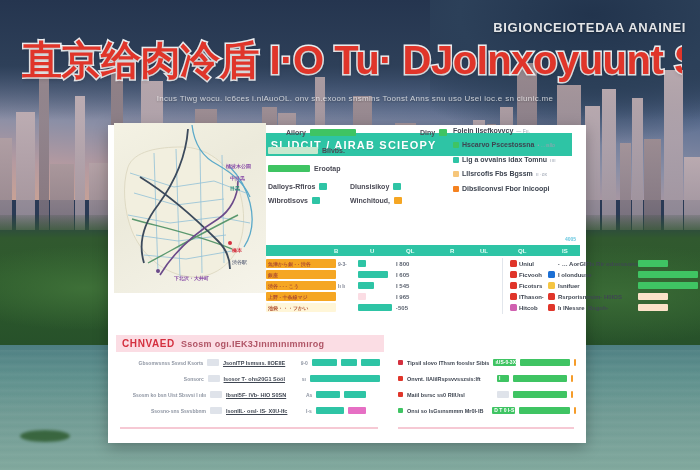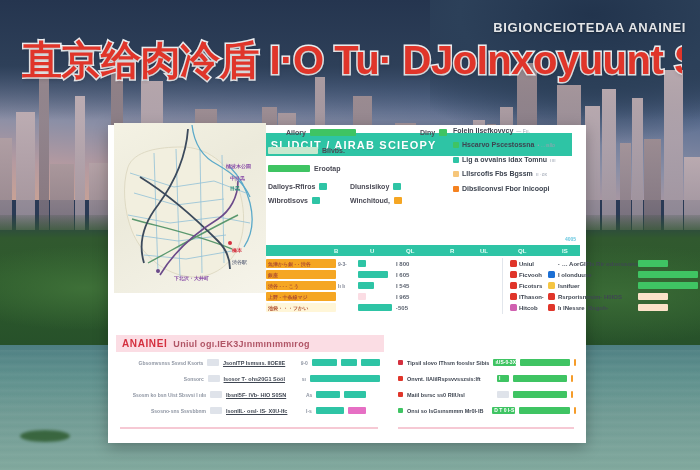--- a/index.html
+++ b/index.html
@@ -157,20 +157,21 @@
   <div class="bg-water"></div>
   <div class="bg-water-reflect"></div>
   <div class="bg-islet" style="left:180px;top:392px;width:70px;height:16px;"></div>
   <div class="bg-islet" style="left:480px;top:400px;width:90px;height:18px;"></div>
   <div class="bg-islet" style="left:20px;top:430px;width:50px;height:12px;"></div>
 </div>
 
 <div id="hdr">
   <div class="hdr-tag">BIGIONCEIOTEDAA ANAINEI</div>
   <div class="hdr-title">直京给肉冷盾 I·O  Tu· DJoInxoyuunt Sclokz</div>
+  <div class="hdr-sub">Incus  Tiwg wocu. ic6ces i.nlAuoOL. onv sn.exoon snsmins Toonst Anns snu uso Usei ioc.e sn ciunic.me</div>
 </div>
 
 <div id="panel">
 
   <div class="banner">
     <span class="banner-txt">D SLIDCIT / AIRAB  SCIEOPY</span>
   </div>
 
   <div class="map">
     <svg width="152" height="170" viewBox="0 0 152 170">
@@ -352,22 +353,22 @@
           <span class="rbadge" style="position: absolute; left: 38px; background: rgb(224, 53, 42);"></span>
           <span class="rtxt" style="position: absolute; left: 48px;">Iı lNessre&nbsp;&nbsp;Bsgoh·</span>
           <span class="bar" style="position: absolute; left: 128px; width: 30px; background: rgb(252, 226, 201);"></span>
         </div>
       </div>
     <div class="vline" style="left:236px;top:13px;height:56px;"></div>
   </div>
 
   <div class="card" style="left:8px;top:210px;width:268px;height:100px;">
     <div class="card-hd" style="width:268px;">
-      <span class="card-hd-a">ANAINEI</span>
-      <span class="card-hd-b">Uniul ogı.IEK3Jınımınımmırog</span>
+      <span class="card-hd-a">CHNVAED</span>
+      <span class="card-hd-b">Ssosm ogı.IEK3Jınımınımmırog</span>
     </div>
     <div id="cardleft-rows">
         <div class="crow" style="left: 4px; top: 24px; width: 260px;">
           <span class="c-l" style="width: 86px; display: inline-block;">Gbsomvsnss Ssvsd Ksorts</span>
           <span class="c-blk" style="width: 12px;"></span>
           <span class="c-m" style="width: 76px; display: inline-block;">JsonlTP Ismsııs. IIOEIIE</span>
           <span class="c-l">9·0</span>
           <span class="c-bar" style="width: 26px; background: rgb(46, 196, 165);"></span>
           <span class="c-bar" style="width: 16px; background: rgb(46, 196, 165);"></span>
           <span class="c-bar" style="width: 20px; background: rgb(46, 196, 165);"></span>

